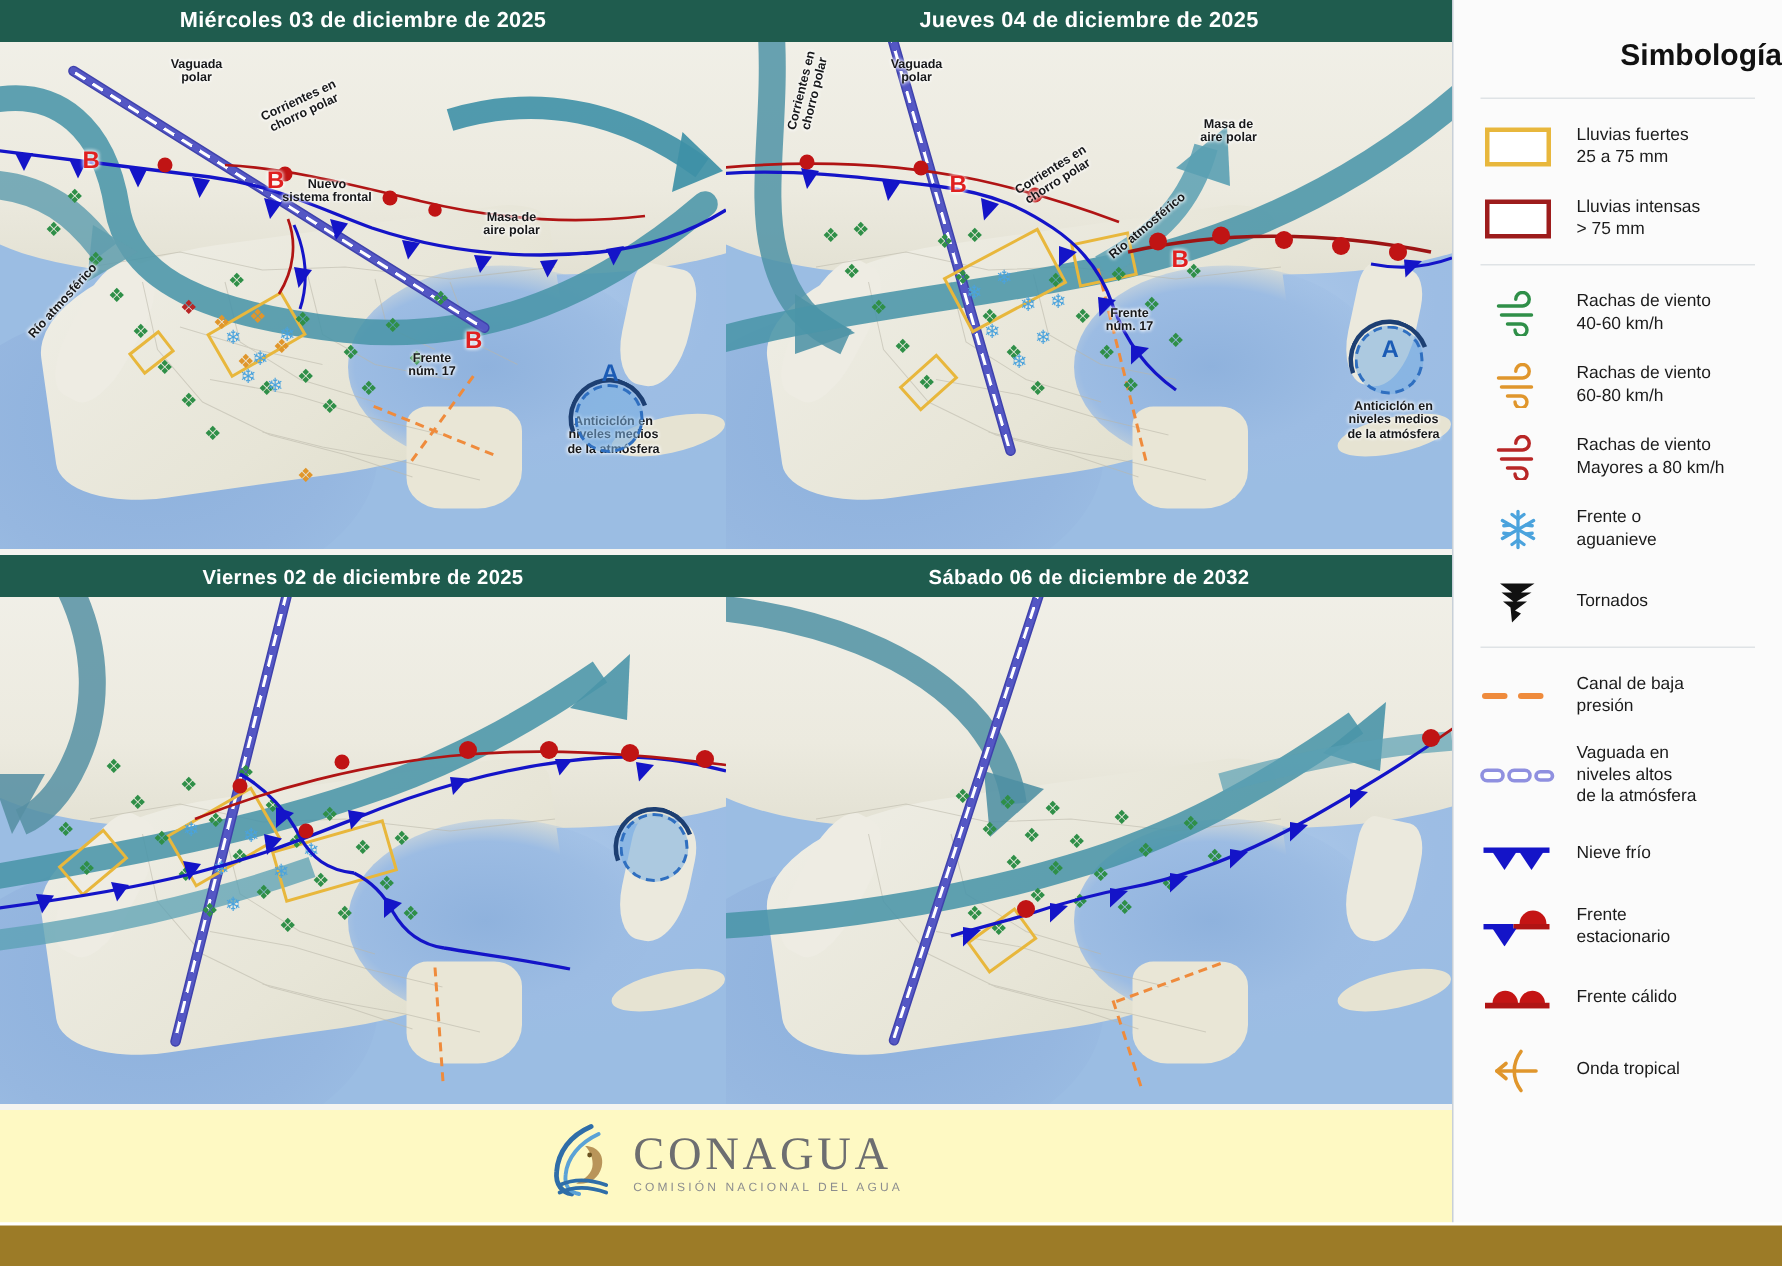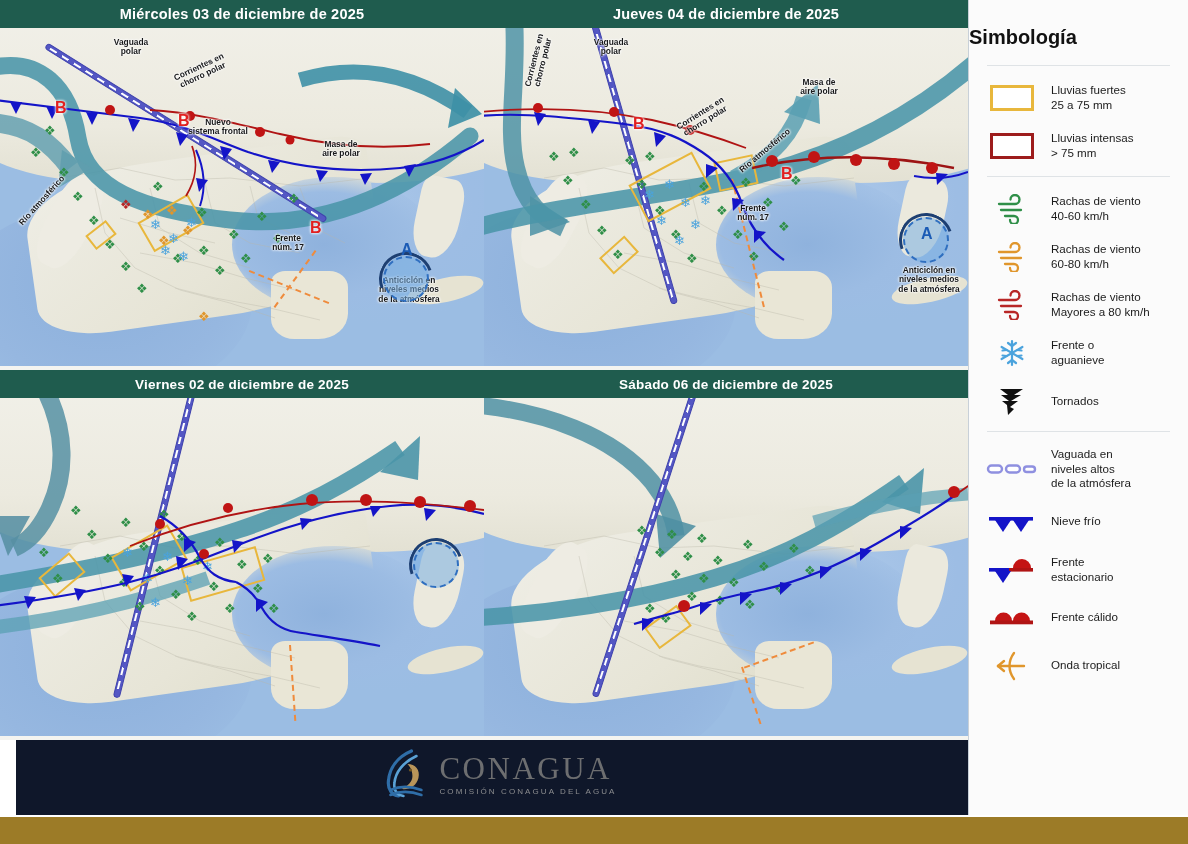--- a/index.html
+++ b/index.html
@@ -99,32 +99,32 @@
   .rainbox { position:absolute; border:2px solid #e8b73c; z-index:24; background:transparent; }
   .trough { position:absolute; height:7px; border-radius:4px;
     background:#5457c4; border:1px solid #3f42ad; z-index:22; }
   .trough:after { content:""; position:absolute; left:4px; right:4px; top:2px; height:2px;
     background:repeating-linear-gradient(90deg,#fff 0 8px, transparent 8px 14px); }
   .lowchan { position:absolute; border-top:2.5px dashed #ef8b3c; z-index:23; }
 
   
   .legend { position:absolute; left:968px; top:0; width:220px; height:815px;
     background:#fbfbfb; border-left:1px solid #c8d0d8; }
-  .legend-title { text-align:left; font-size:20px; font-weight:bold; color:#111;
+  .legend-title { text-align:right; font-size:20px; font-weight:bold; color:#111;
     padding:26px 0 10px; }
   .lg-sep { height:1px; background:#dfe3e6; margin:6px 18px 8px; }
   .lg-row { display:flex; align-items:center; gap:10px; padding:7px 10px 7px 14px; }
   .lg-ico { width:58px; min-width:58px; height:34px; display:flex; align-items:center; justify-content:center; }
   .lg-txt { font-size:11.6px; color:#1b1b1b; line-height:1.26; white-space:pre-line; }
 
   .sw-rain { width:44px; height:26px; border:3px solid #e8b73c; background:#fff; }
   .sw-rain.int { border-color:#9d1c1c; }
 
   
-  .footer { position:absolute; left:16px; top:740px; width:968px; height:75px; background:#0f172a; }
+  .footer { position:absolute; left:0; top:740px; width:968px; height:75px; background:#fef9c3; }
   .logo-wrap { position:absolute; left:50%; top:8px; transform:translateX(-50%);
     display:flex; align-items:center; gap:10px; }
   .logo-text { display:flex; flex-direction:column; }
   .logo-main { font-size:31px; letter-spacing:2.5px; color:#6d6e70; font-family:"Liberation Serif", serif; line-height:1; }
   .logo-sub  { font-size:8px; letter-spacing:2.1px; color:#8c8d8f; margin-top:3px; }
   .goldbar { position:absolute; left:0; top:817px; width:1188px; height:27px; background:#9c7b27; }
   .whitegap { position:absolute; left:0; top:815px; width:1188px; height:2px; background:#fff; }
 </style>
 </head>
 <body>
@@ -489,21 +489,21 @@
         
         
         
         
         
         
       </div>
     </div>
 
     <div class="panel p3">
-      <div class="panel-title">Sábado 06 de diciembre de 2025</div>
+      <div class="panel-title">Sábado 06 de diciembre de 2032</div>
       <div class="map-body">
         <div class="ocean"></div>
         <div class="land usa"></div>
         <div class="pacific"></div>
         <div class="land mex"></div>
         <div class="land baja"></div>
         <div class="gulf"></div>
         <div class="land yuc"></div>
         <div class="land fl"></div>
         <div class="land cuba"></div>
@@ -592,21 +592,21 @@
       <svg width="46" height="52" viewBox="0 0 46 52">
         <path d="M28 3 C14 9 6 20 5 33 C4 42 9 47 15 48" stroke="#2f6ea8" stroke-width="3.2" fill="none" stroke-linecap="round"></path>
         <path d="M33 8 C20 14 12 24 11 35 C10 43 14 47 20 48" stroke="#5aa2d6" stroke-width="2.6" fill="none" stroke-linecap="round"></path>
         <path d="M24 16 C32 16 37 22 35 30 C33 38 26 42 18 41 C24 38 29 34 29 28 C29 22 26 18 24 16 Z" fill="#b99559"></path>
         <circle cx="27" cy="22" r="1.6" fill="#6b5220"></circle>
         <path d="M7 42 C16 38 27 38 38 42" stroke="#2f6ea8" stroke-width="2.6" fill="none" stroke-linecap="round"></path>
         <path d="M7 47 C16 43 27 43 38 47" stroke="#2f6ea8" stroke-width="2.6" fill="none" stroke-linecap="round"></path>
       </svg>
       <div class="logo-text">
         <div class="logo-main">CONAGUA</div>
-        <div class="logo-sub">COMISIÓN CONAGUA DEL AGUA</div>
+        <div class="logo-sub">COMISIÓN NACIONAL DEL AGUA</div>
       </div>
     </div>
   </div>
 
   <div class="legend">
     <div class="legend-title">Simbología</div>
     <div class="lg-sep"></div>
 
     <div class="lg-row">
       <div class="lg-ico">
@@ -694,20 +694,32 @@
       <div class="lg-ico">
         <svg width="30" height="32" viewBox="0 0 30 32">
           <path d="M3 4 H26 L17 10 H24 L14 16 H21 L13 22 L17 24 L11 30 L10 20 L5 16 H12 L4 10 H11 Z" fill="#111"></path>
         </svg>
       </div>
       <div class="lg-txt">Tornados</div>
     </div>
 
     <div class="lg-sep"></div>
 
+    <div class="lg-row">
+      <div class="lg-ico">
+        <svg width="48" height="12" viewBox="0 0 48 12">
+            <g fill="#ef8b3c">
+          <rect x="0" y="4" width="17" height="4" rx="2"></rect>
+              <rect x="24" y="4" width="17" height="4" rx="2"></rect>
+            </g>
+          </svg>
+      </div>
+      <div class="lg-txt">Canal de baja
+presión</div>
+    </div>
 
     <div class="lg-row">
       <div class="lg-ico">
         <svg width="52" height="14" viewBox="0 0 52 14">
             <g fill="#ffffff" stroke="#8f90e0" stroke-width="2.4">
           <rect x="2" y="3.5" width="14" height="7" rx="3.5"></rect>
           <rect x="20" y="3.5" width="14" height="7" rx="3.5"></rect>
           <rect x="38" y="4.5" width="11" height="5.5" rx="2.8"></rect>
             </g>
           </svg>

